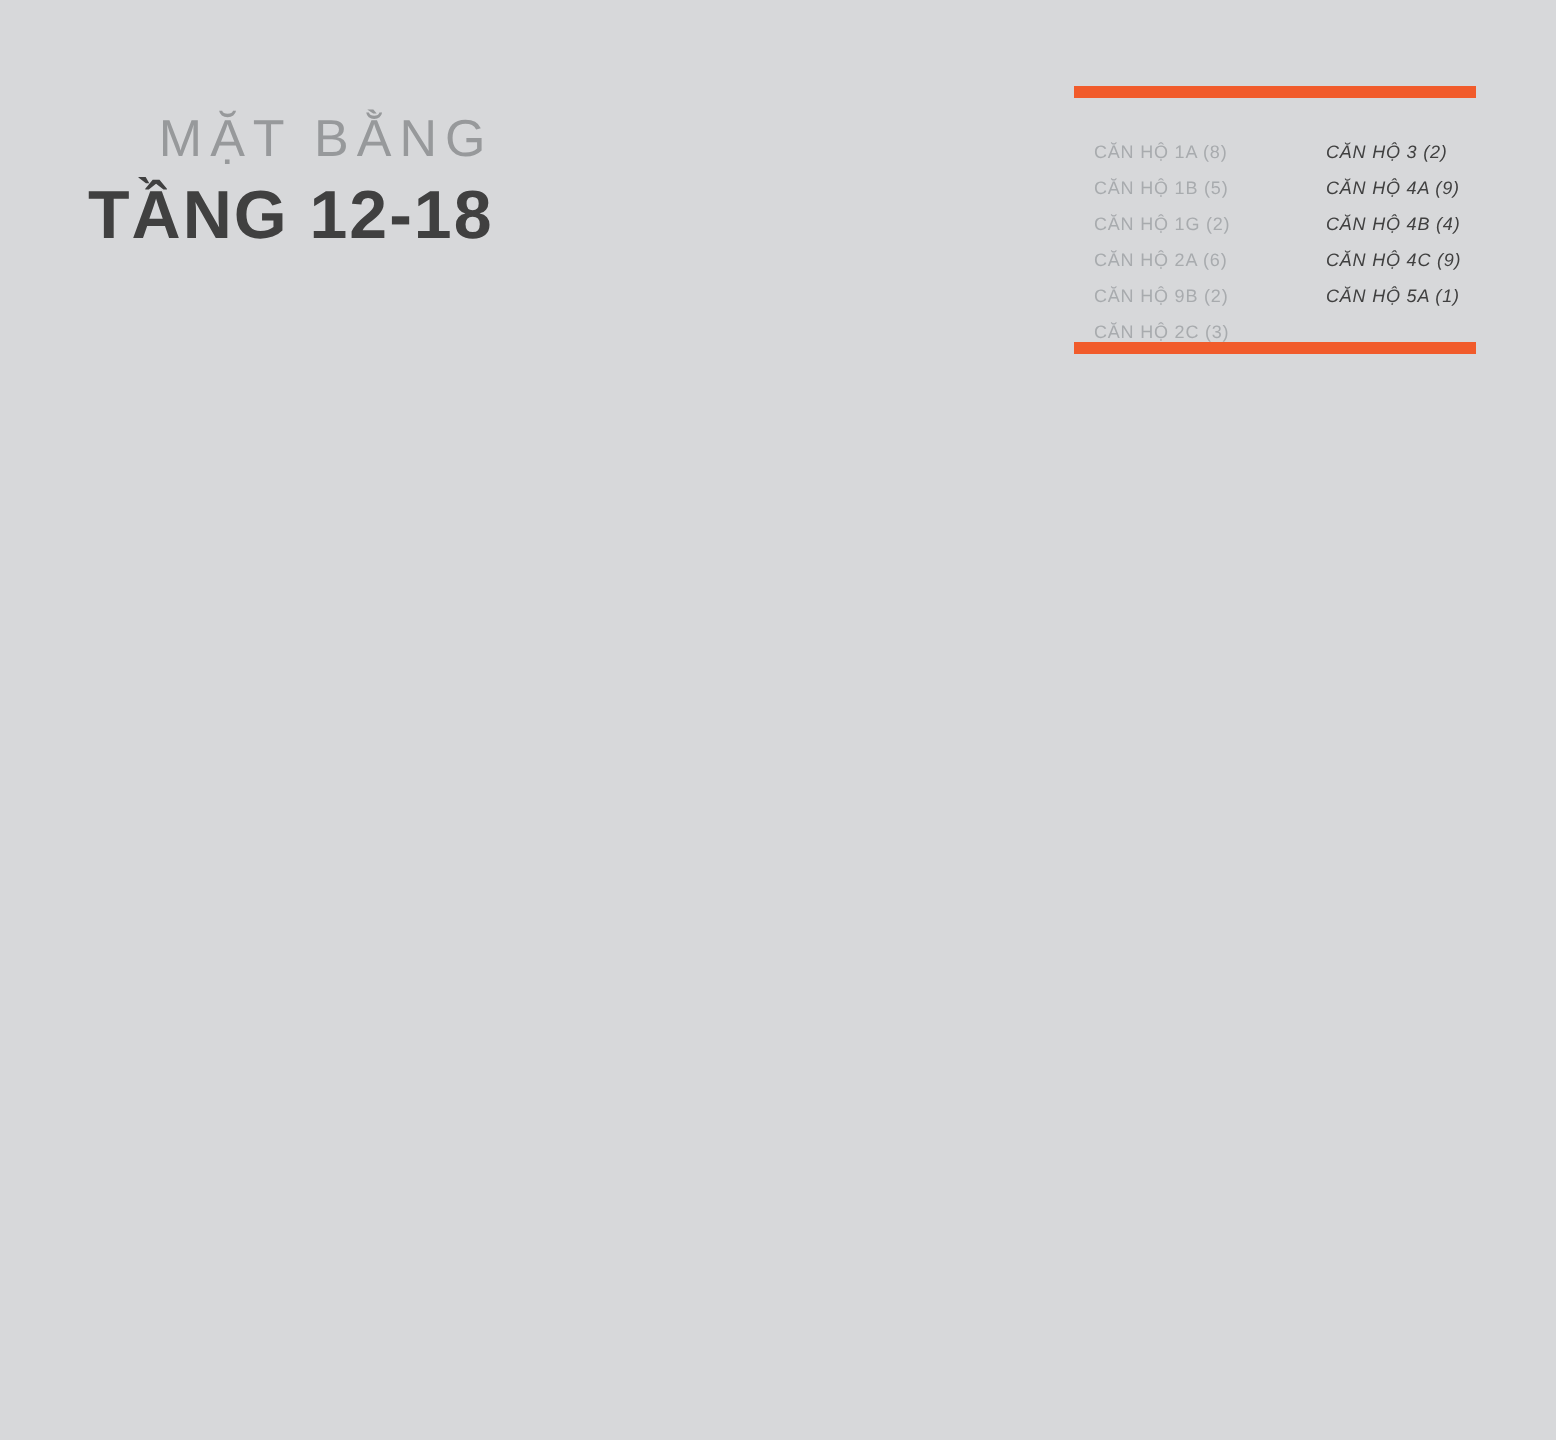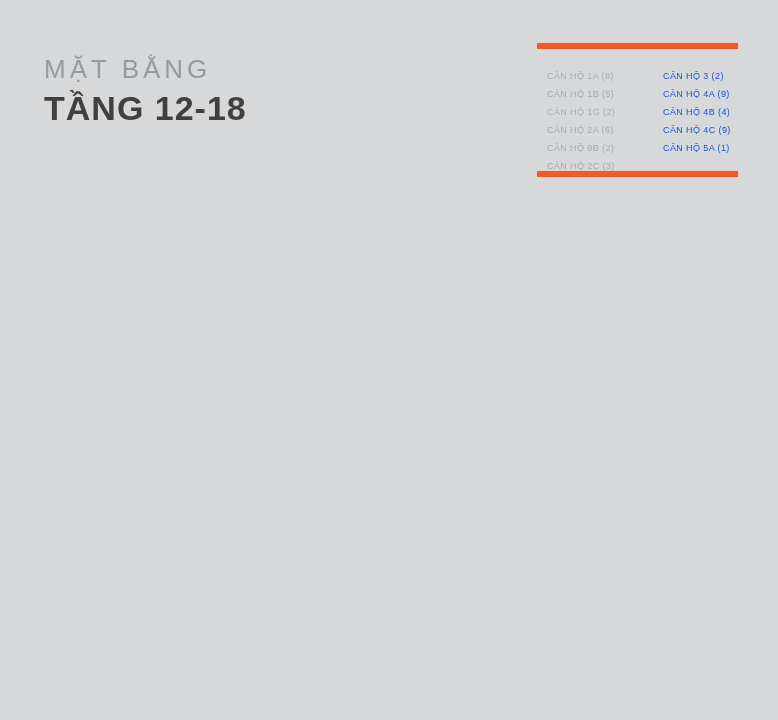--- a/index.html
+++ b/index.html
@@ -15,36 +15,36 @@
   .legend ul.c1{left:6px;}
   .legend ul.c2{left:122px;}
   .legend li{font-size:9px;letter-spacing:.4px;line-height:18px;white-space:nowrap;}
   svg text{user-select:none;}
 </style>
 </head>
 <body>
 
 <div id="canvas" style="background: rgb(215, 216, 218);">
   <div class="header">
-    <div class="subtitle" style="color: rgb(151, 153, 155);">MẶT BẰNG</div>
+    <div class="subtitle" style="color: rgb(151, 153, 155); text-align: right;">MẶT BẰNG</div>
     <div class="maintitle" style="color: #404040;">TẦNG 12-18</div>
   </div>
 
   <div class="legend">
     <div class="legend-bar" style="background: rgb(241, 91, 43);"></div>
     <div class="legend-cols">
       <ul class="c1" style="color: rgb(168, 171, 174);">
           <li>CĂN HỘ 1A (8)</li>
           <li>CĂN HỘ 1B (5)</li>
           <li>CĂN HỘ 1G (2)</li>
           <li>CĂN HỘ 2A (6)</li>
           <li>CĂN HỘ 9B (2)</li>
           <li>CĂN HỘ 2C (3)</li>
         </ul>
-      <ul class="c2" style="color: #1d4ed8;">
+      <ul class="c2" style="color: #404040; font-style: italic;">
           <li>CĂN HỘ 3 (2)</li>
           <li>CĂN HỘ 4A (9)</li>
           <li>CĂN HỘ 4B (4)</li>
           <li>CĂN HỘ 4C (9)</li>
           <li>CĂN HỘ 5A (1)</li>
         </ul>
     </div>
     <div class="legend-bar" style="background: rgb(241, 91, 43);"></div>
   </div>
 

